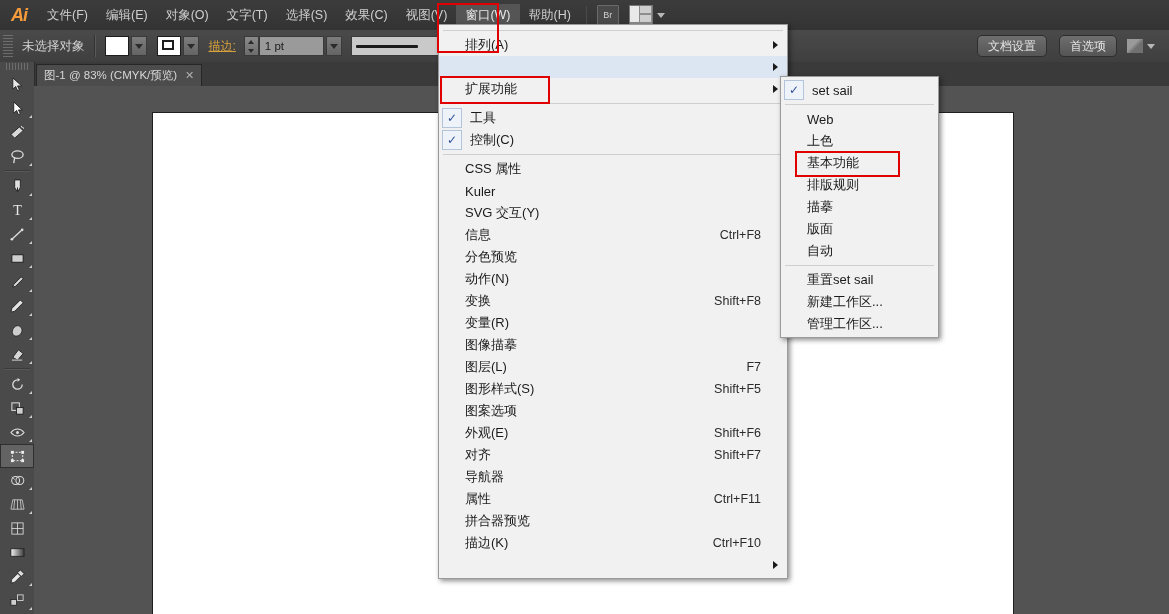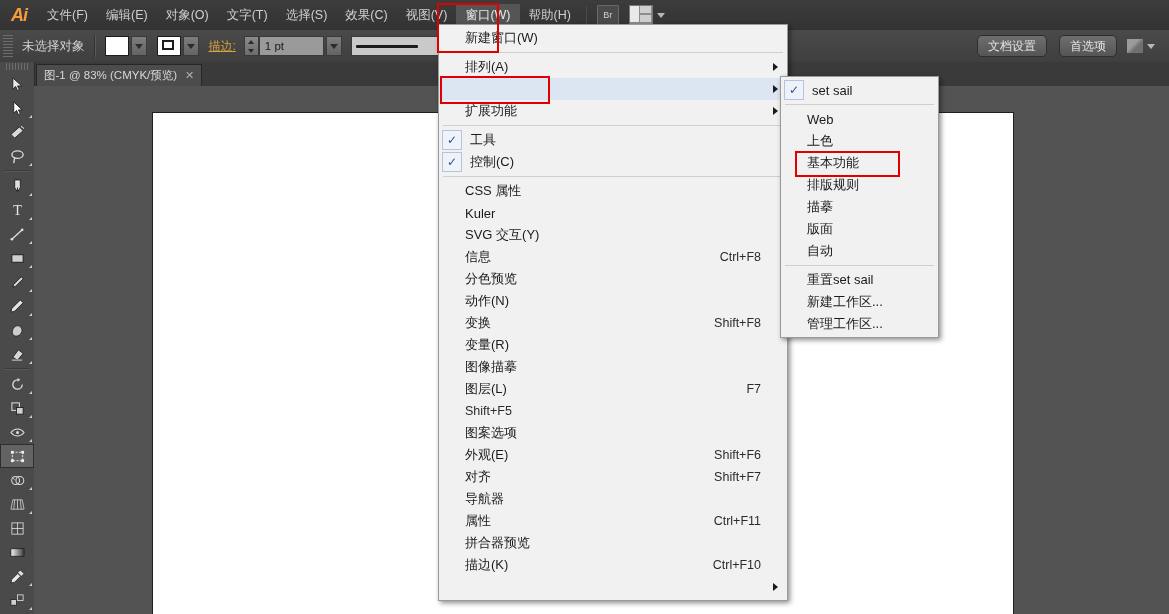--- a/index.html
+++ b/index.html
@@ -416,24 +416,20 @@
       <span class="tri"></span>
     </div>
   </div>
 
   <div class="canvas-area">
     <div class="artboard"></div>
   </div>
 
   <div class="dropdown" id="window-menu">
 
-    <div class="mrow">
-      <span class="check"></span>
-      <span class="lbl">新建窗口(W)</span>
-    </div>
     <div class="msep full"></div>
 
     <div class="mrow">
       <span class="check"></span>
       <span class="lbl">排列(A)</span>
       <span class="sub"></span>
     </div>
 
     <div class="mrow hl">
       <span class="check"></span>
@@ -495,20 +491,21 @@
       <span class="check"></span>
       <span class="lbl">图像描摹</span>
     </div>
     <div class="mrow">
       <span class="check"></span>
       <span class="lbl">图层(L)</span>
       <span class="acc">F7</span>
     </div>
     <div class="mrow">
       <span class="check"></span>
+      <span class="lbl">图形样式(S)</span>
       <span class="acc">Shift+F5</span>
     </div>
     <div class="mrow">
       <span class="check"></span>
       <span class="lbl">图案选项</span>
     </div>
     <div class="mrow">
       <span class="check"></span>
       <span class="lbl">外观(E)</span>
       <span class="acc">Shift+F6</span>

